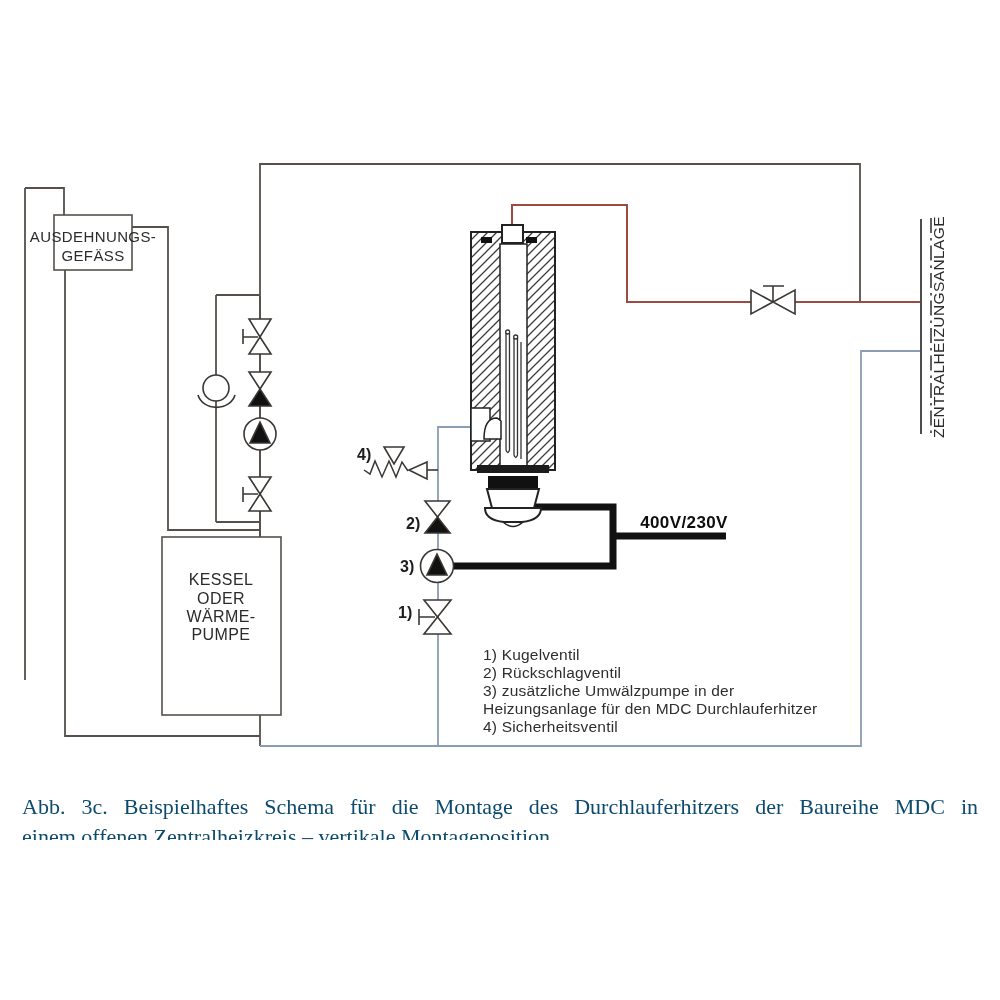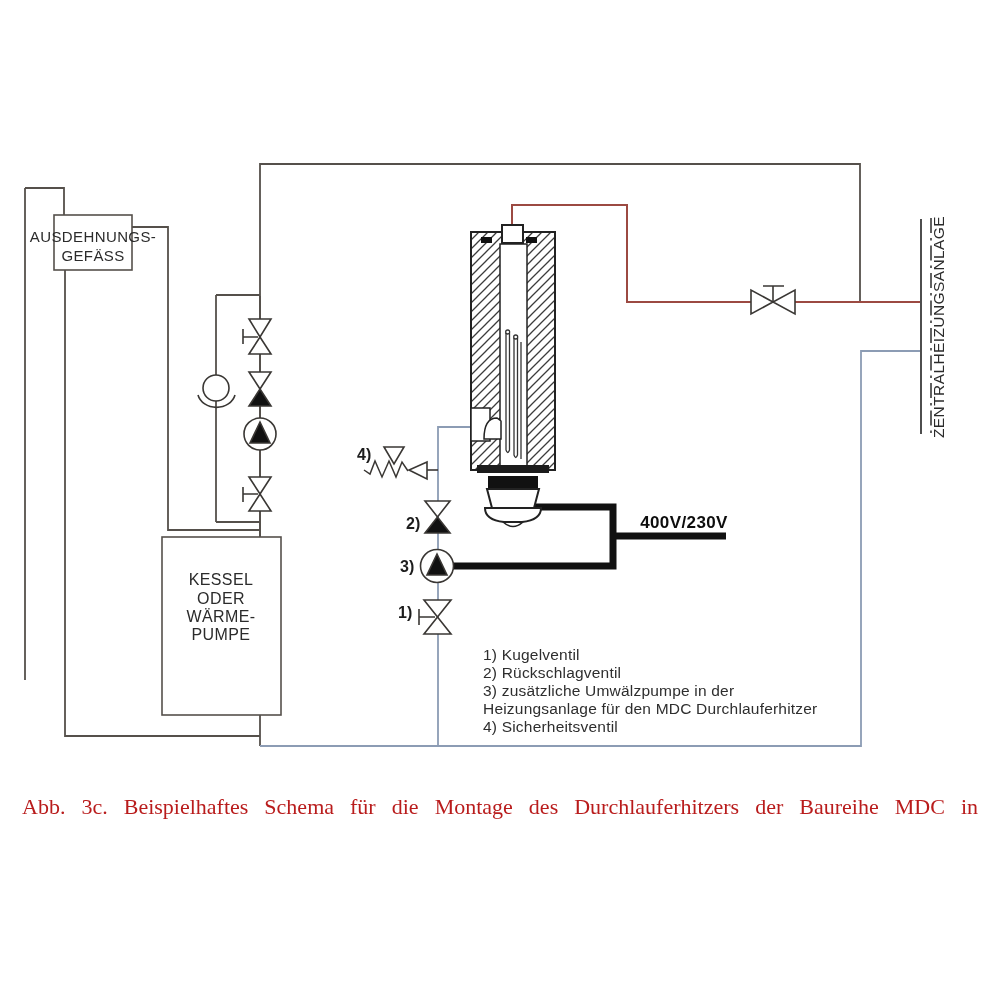--- a/index.html
+++ b/index.html
@@ -4,21 +4,21 @@
 <style>
   html,body{margin:0;padding:0;background:#ffffff;}
   #page{position:relative;width:1000px;height:840px;background:#ffffff;overflow:hidden;
         font-family:"Liberation Sans",sans-serif;}
   svg{position:absolute;left:0;top:0;}
   svg text{font-family:"Liberation Sans",sans-serif;fill:#2b2b2b;}
   .lbl{letter-spacing:0.4px;}
   .marker{font-weight:700;font-size:16px;fill:#1d1d1d;}
   .legend-t{font-size:15.5px;letter-spacing:0.2px;fill:#2e2e2e;}
   .power-t{font-weight:700;font-size:17px;fill:#0d0d0d;letter-spacing:0.4px;}
-  .caption{position:absolute;left:22px;width:956px;color:#b91c1c;
+  .caption{position:absolute;left:22px;width:956px;color:#0c4a6e;
            font-family:"Liberation Serif",serif;font-size:22px;line-height:1.25;}
   .cap1{top:793px;text-align:justify;text-align-last:justify;}
   .cap2{top:823px;text-align:left;}
 </style>
 </head>
 <body>
 
 <div id="page">
 <svg width="1000" height="1000" viewBox="0 0 1000 1000">
   <defs>
@@ -170,13 +170,14 @@
   <g>
     <text class="legend-t" x="483" y="660">1) Kugelventil</text>
     <text class="legend-t" x="483" y="678">2) Rückschlagventil</text>
     <text class="legend-t" x="483" y="696">3) zusätzliche Umwälzpumpe in der</text>
     <text class="legend-t" x="483" y="714">Heizungsanlage für den MDC Durchlauferhitzer</text>
     <text class="legend-t" x="483" y="732">4) Sicherheitsventil</text>
   </g>
 </svg>
 
 <div class="caption cap1">Abb. 3c. Beispielhaftes Schema für die Montage des Durchlauferhitzers der Baureihe MDC in</div>
+<div class="caption cap2">einem offenen Zentralheizkreis – vertikale Montageposition.</div>
 </div>
 
 </body></html>

